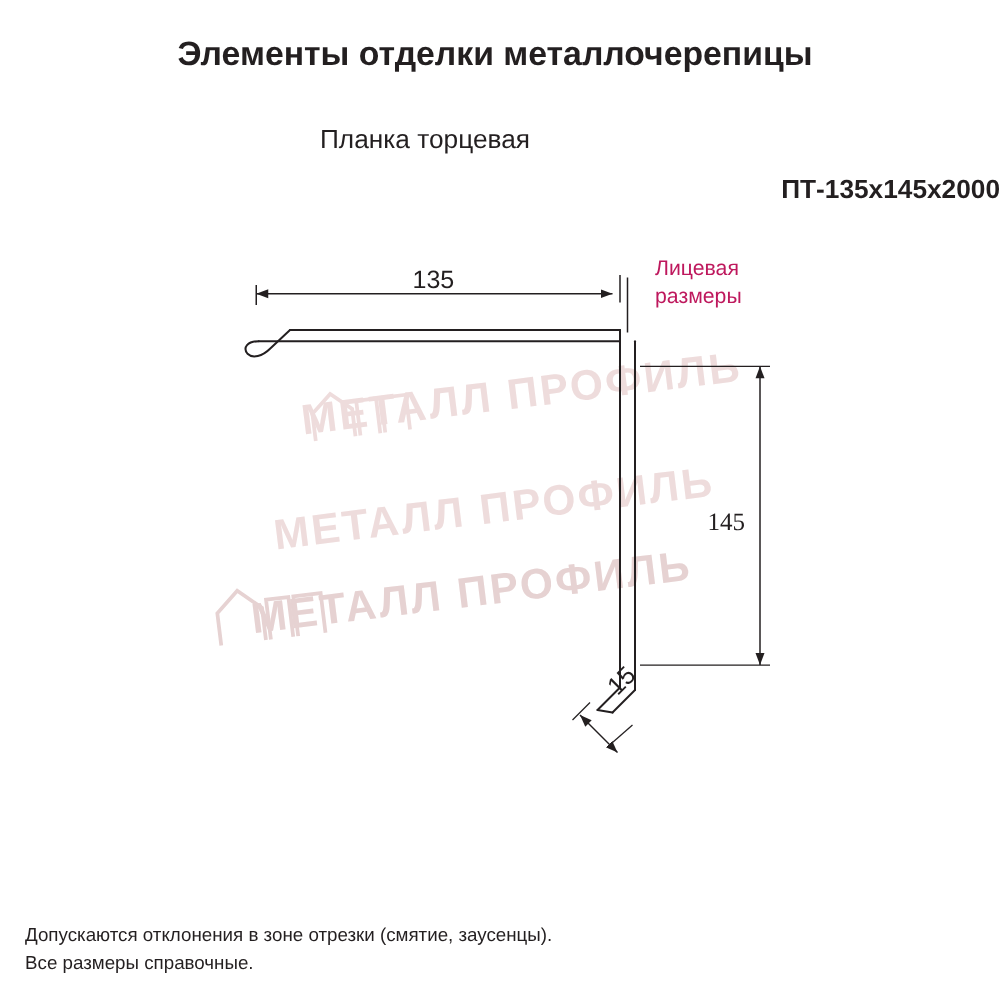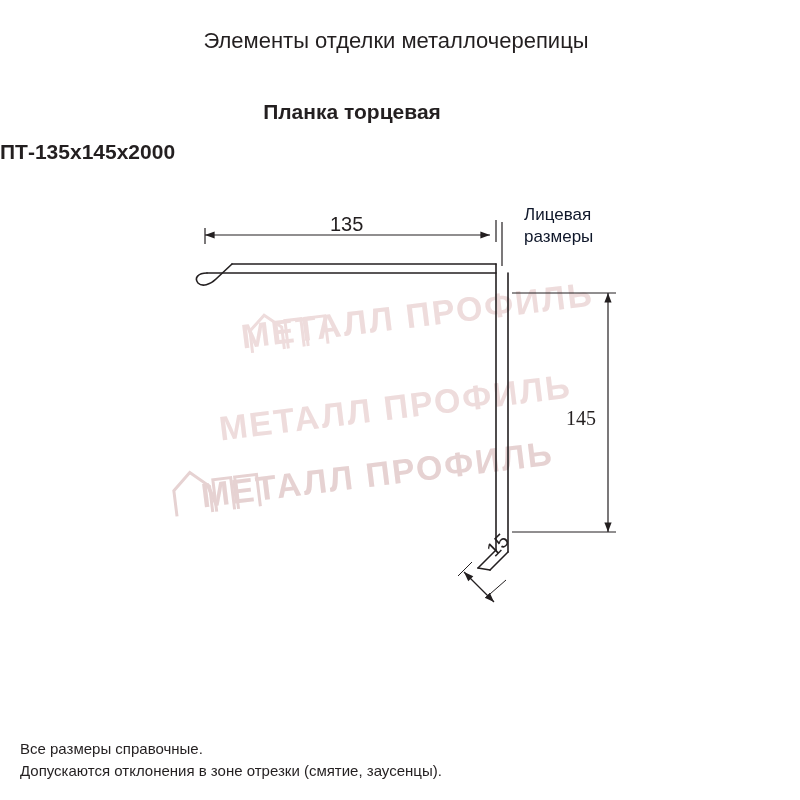--- a/index.html
+++ b/index.html
@@ -21,42 +21,41 @@
     inset: 0;
   }
 
   
   .title {
     position: absolute;
     top: 28px;
     left: 0;
     width: 792px;
     text-align: center;
-    font-size: 22px;
-    font-weight: normal;
+    font-size: 27px;
+    font-weight: bold;
     letter-spacing: 0px;
     color: #231f20;
   }
   .subtitle {
     position: absolute;
     top: 100px;
     left: 0;
     width: 680px;
     text-align: center;
     font-size: 21px;
-    font-weight: bold;
-    color: #231f20;
-    padding-left: 12px;
+    font-weight: normal;
+    color: #231f20;
   }
   .code {
     position: absolute;
     top: 140px;
     left: 0;
     width: 800px;
-    text-align: left;
+    text-align: right;
     font-size: 21px;
     font-weight: bold;
     color: #231f20;
   }
 
   
   .watermark {
     position: absolute;
     color: #e9d9d9;
     font-weight: bold;
@@ -117,21 +116,21 @@
     transform: rotate(-45deg);
     transform-origin: left top;
   }
 
   .face-label {
     position: absolute;
     top: 204px;
     left: 524px;
     font-size: 17px;
     line-height: 22px;
-    color: #0f172a;
+    color: #be185d;
     text-align: left;
   }
 
   
   .footnotes {
     position: absolute;
     left: 20px;
     bottom: 18px;
     font-size: 15px;
     line-height: 22px;
@@ -224,17 +223,17 @@
   <div class="dim-label dim-135">135</div>
   <div class="dim-label dim-145">145</div>
   <div class="dim-label dim-15">15</div>
 
   <div class="face-label">
     <div>Лицевая</div>
     <div>размеры</div>
   </div>
 
   <div class="footnotes">
+    <div>Допускаются отклонения в зоне отрезки (смятие, заусенцы).</div>
     <div>Все размеры справочные.</div>
-    <div>Допускаются отклонения в зоне отрезки (смятие, заусенцы).</div>
   </div>
 
 </div>
 
 </body></html>

